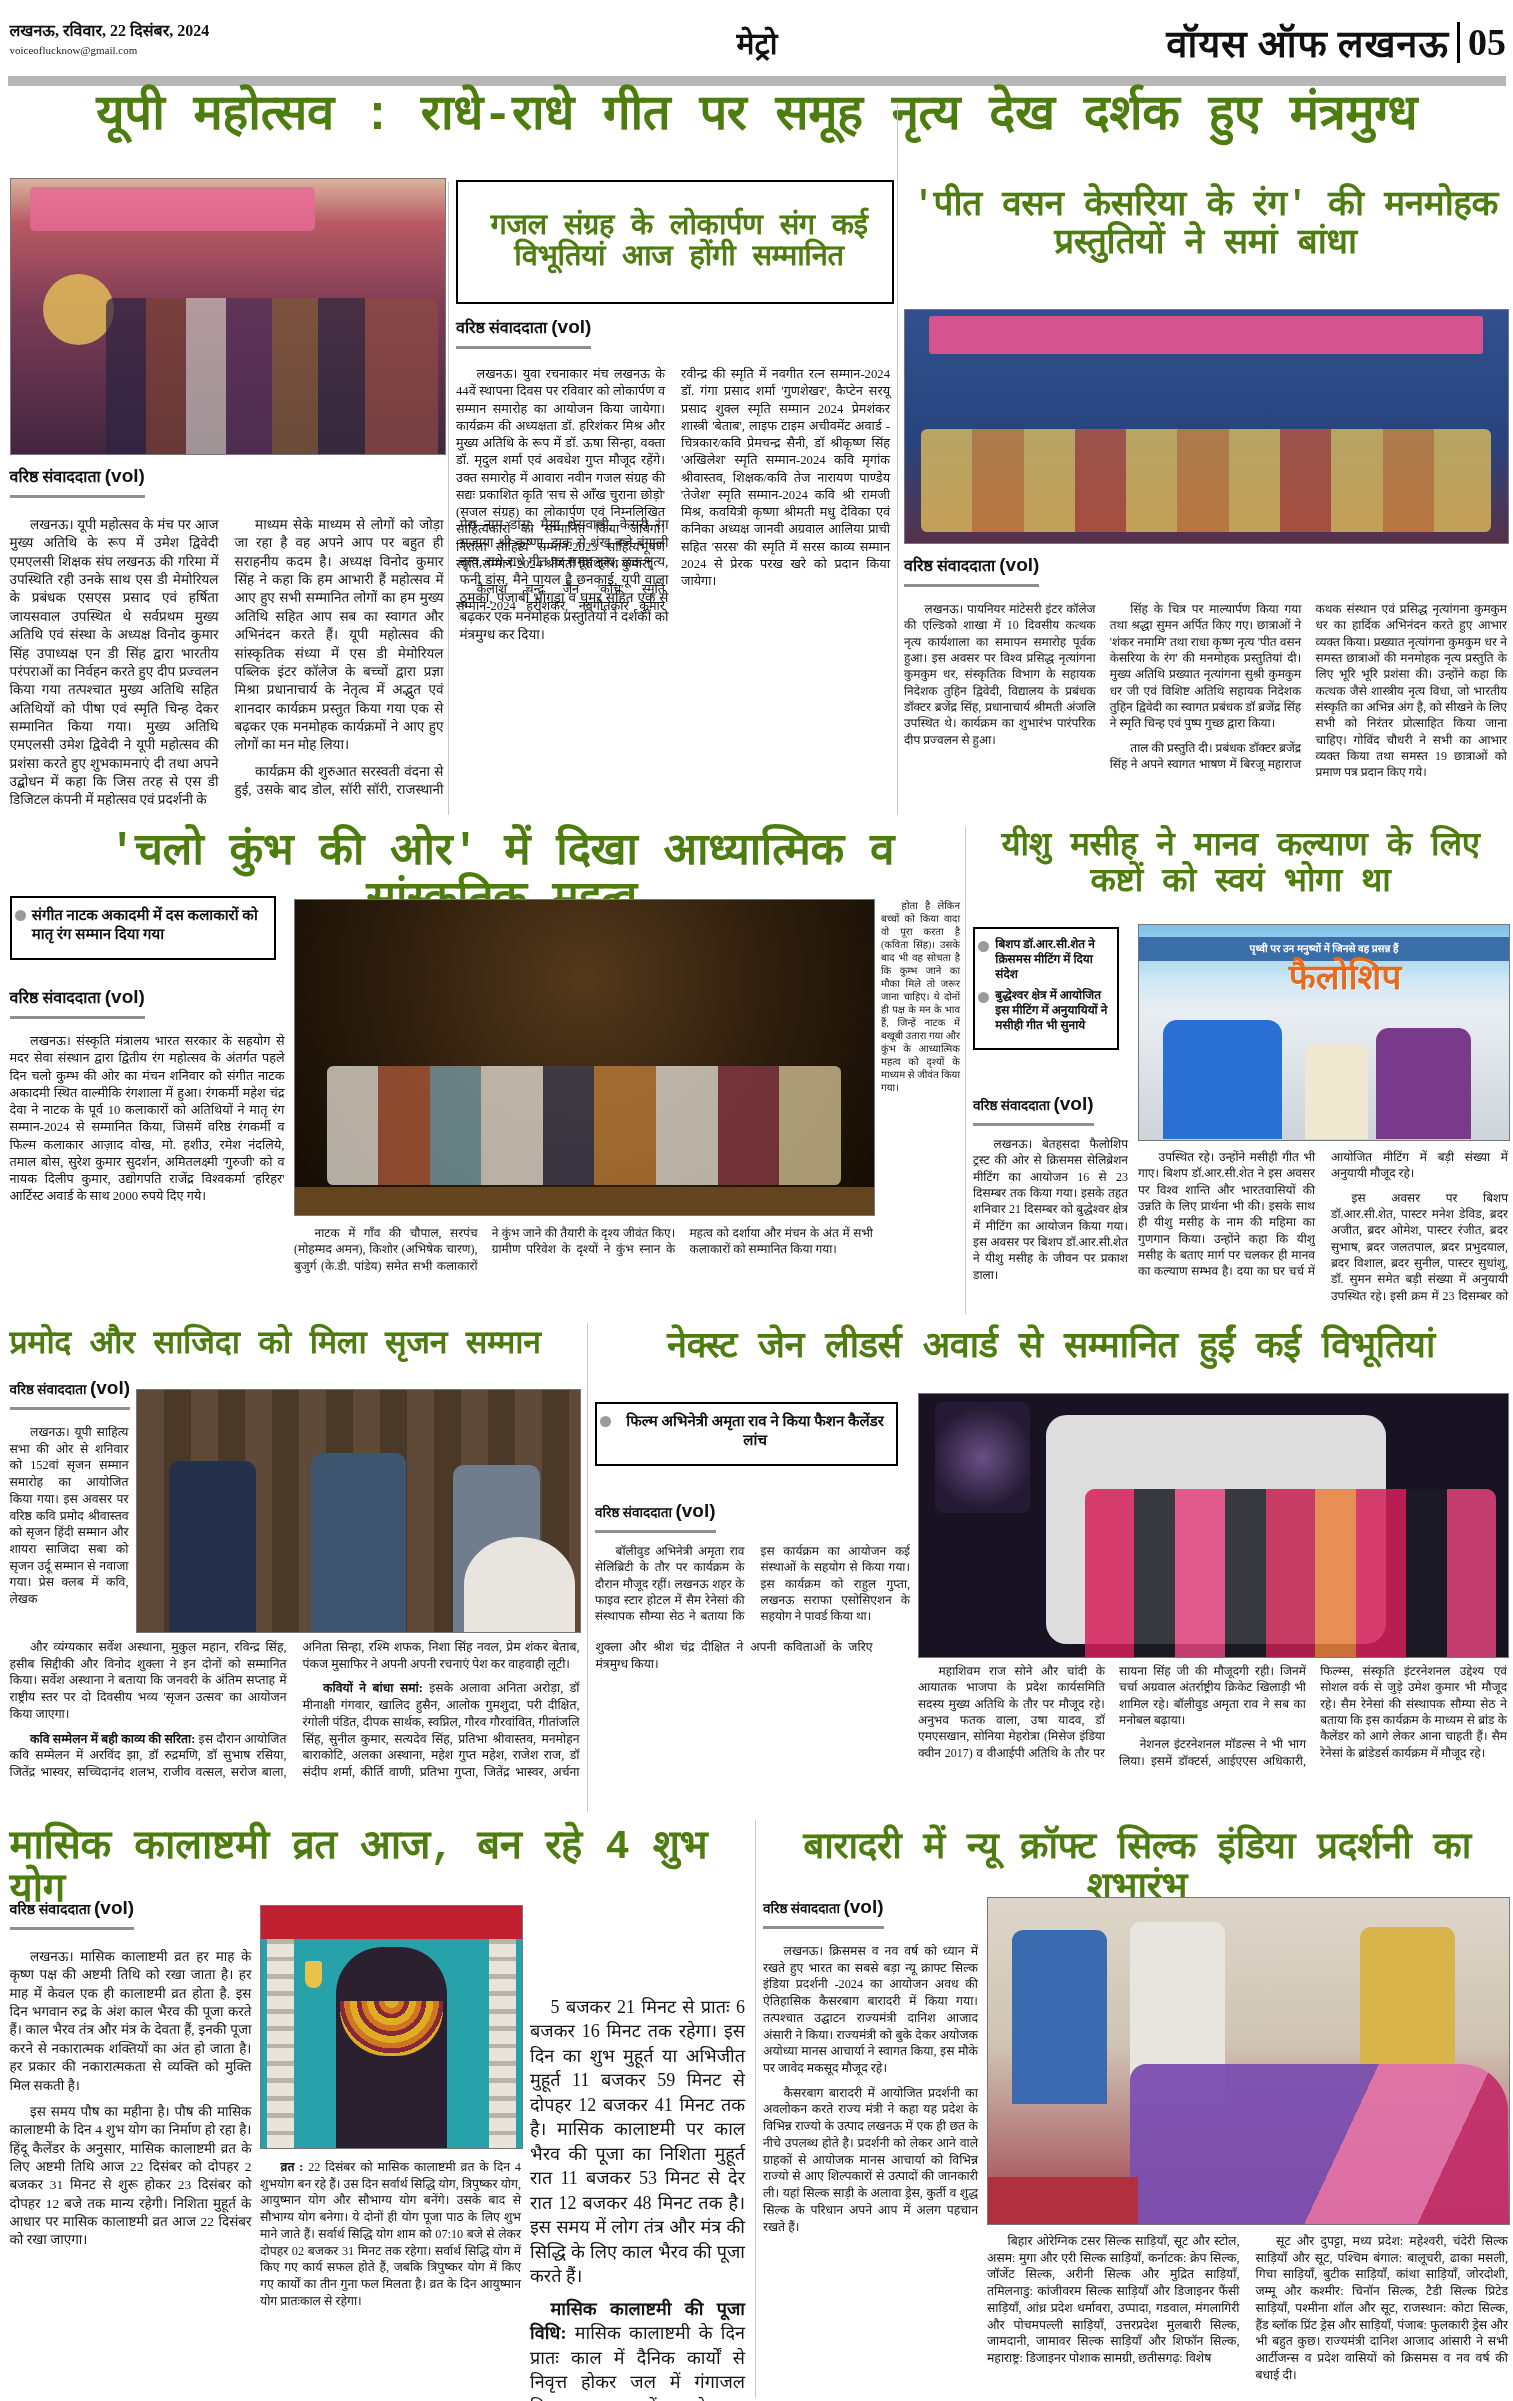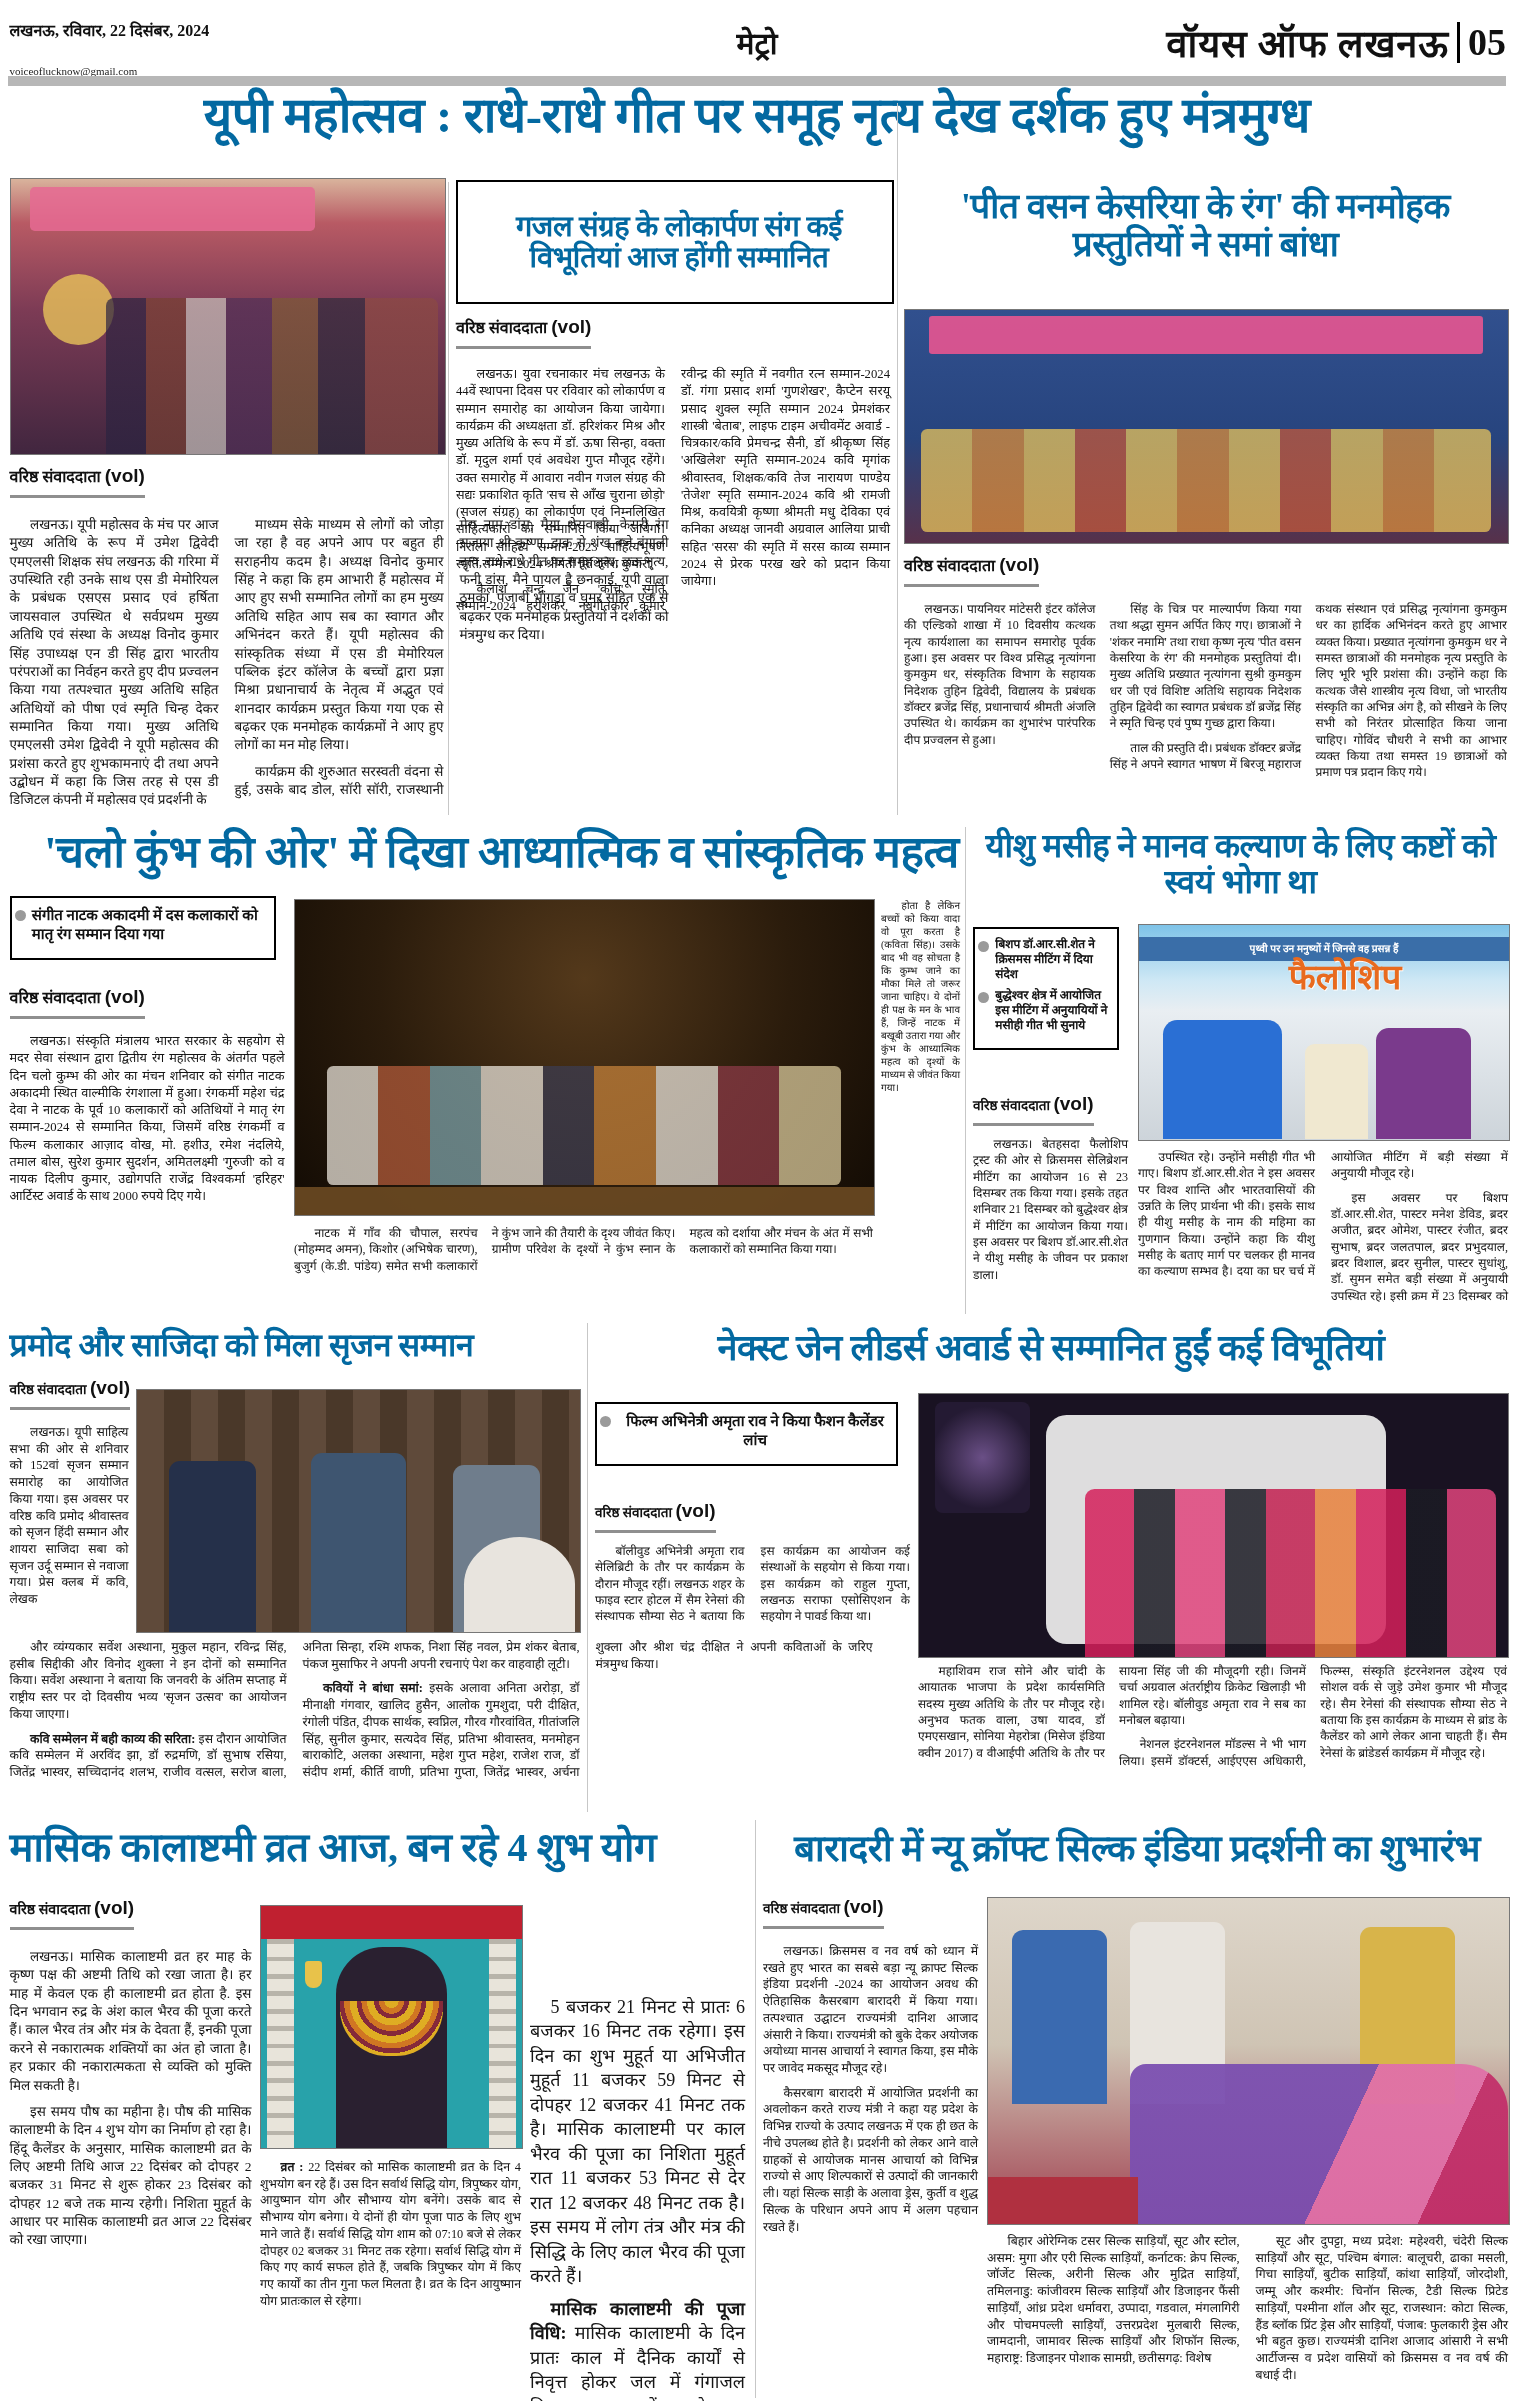--- a/index.html
+++ b/index.html
@@ -1,19 +1,19 @@
 <!DOCTYPE html>
 <html style="font-size:12.7px"><head>
 <meta charset="utf-8">
 <style>
   html,body{margin:0;padding:0;background:#ffffff;}
   #page{position:relative;width:1514px;height:2401px;background:#fff;overflow:hidden;
         font-family:"Liberation Serif","DejaVu Sans",serif;color:#111;}
   .abs{position:absolute;}
-  .hl{font-weight:800;color:#0369a1;text-align:center;line-height:1.08;letter-spacing:-0.4px;}
+  .hl{font-weight:800;color:#4d7c0f;text-align:center;line-height:1.08;letter-spacing:-0.4px;font-family:Liberation Mono, monospace;}
   .bt{font-size:13.5px;line-height:1.36;text-align:justify;color:#151515;}
   .bt p{margin:0 0 8px 0;text-indent:20.6px;font-family:Liberation Serif, serif;}
   .bt p b{font-weight:700;}
   .cols2{column-count:2;column-gap:16px;}
   .cols3{column-count:3;column-gap:14.2px;}
   .byline{font-weight:700;font-size:16px;border-bottom:3.2px solid #8f8f8f;padding-bottom:8px;white-space:nowrap;}
   .byline .vol{font-family:"Liberation Sans",sans-serif;font-weight:800;font-size:19px;}
   .bulletbox{border:2.4px solid #000;background:#fff;padding:8px 3px;font-weight:700;line-height:1.25;}
   .bulletbox .row{display:flex;gap:6.3px;margin-bottom:6.3px;}
   .bulletbox .dot{flex:0 0 11px;width:11px;height:11px;border-radius:50%;background:#9a9a9a;margin-top:4px;}
@@ -23,21 +23,21 @@
   .vdiv{background:#c7c7c7;width:0.8px;}
   .headbox{border:2.4px solid #000;display:flex;align-items:center;justify-content:center;}
 </style>
 </head>
 <body>
 
 <div id="page">
 
   <div class="abs" style="left:9.5px;top:19px;">
     <div style="font-weight:700;font-size:16px;">लखनऊ, रविवार, 22 दिसंबर, 2024</div>
-    <div style="font-size:11px;margin-top:24px;color:#222;">voiceoflucknow@gmail.com</div>
+    <div style="font-size:11px;margin-top:3px;color:#222;">voiceoflucknow@gmail.com</div>
   </div>
   <div class="abs" style="left:0;top:22px;width:1514px;text-align:center;font-weight:800;font-size:30px;">मेट्रो</div>
   <div class="abs" style="right:8px;top:16px;display:flex;align-items:center;gap:8px;">
     <span style="font-weight:900;font-size:38px;letter-spacing:0.8px;">वॉयस ऑफ लखनऊ</span>
     <span style="width:3.2px;height:41px;background:#000;display:inline-block;"></span>
     <span style="font-weight:900;font-size:38px;">05</span>
   </div>
   <div class="abs graybar" style="left:8px;top:76px;width:1498px;height:10.3px;"></div>
 
   <div class="abs hl" style="left:6.3px;top:90px;width:1501px;font-size:49px;">यूपी महोत्सव : राधे-राधे गीत पर समूह नृत्य देख दर्शक हुए मंत्रमुग्ध</div>

